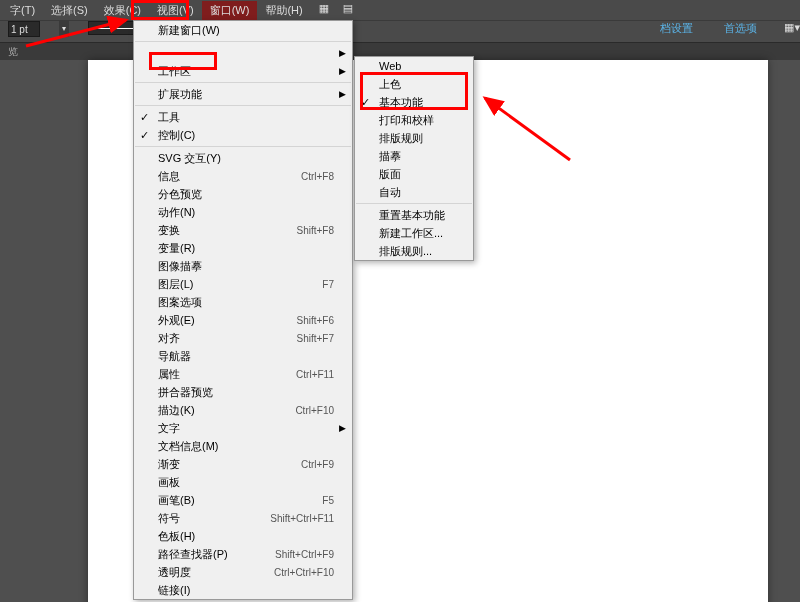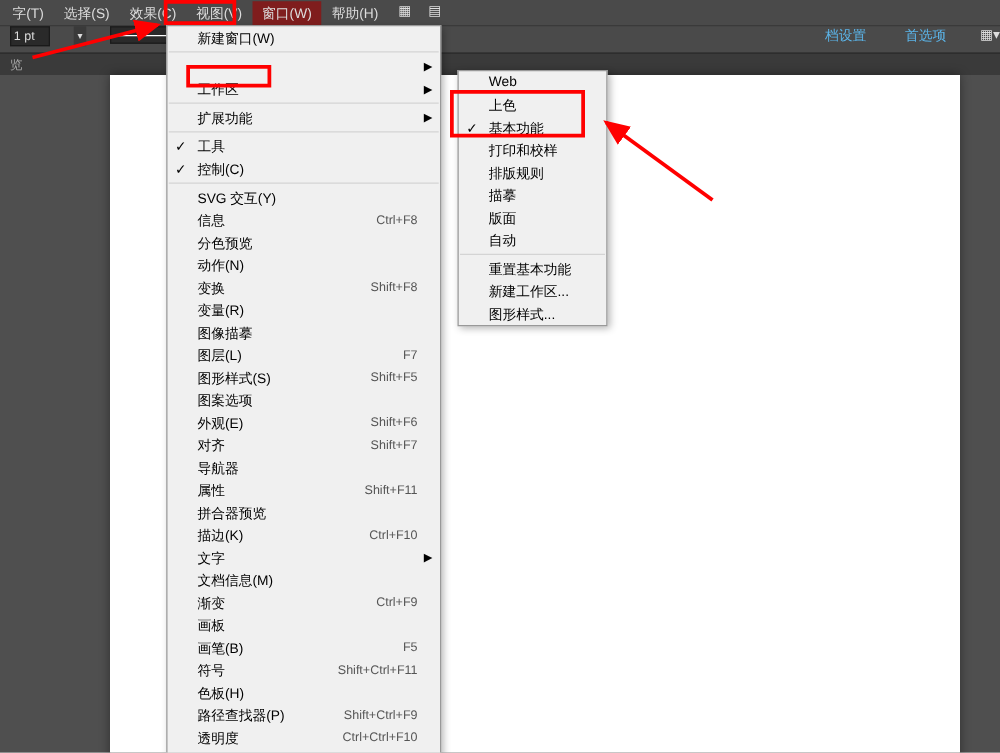--- a/index.html
+++ b/index.html
@@ -25,21 +25,21 @@
   
   .menu { position: absolute; background: #f0f0f0; border: 1px solid #999; box-shadow: 2px 2px 6px rgba(0,0,0,0.3); color: #000; min-width: 220px; }
   .menu-item { display: flex; align-items: center; height: 18px; padding: 0 18px 0 24px; position: relative; justify-content: center; }
   .menu-check { position: absolute; left: 6px; font-size: 11px; color: #000; }
   .menu-label { flex: 1; white-space: nowrap; }
   .menu-short { color: #555; font-size: 10px; margin-left: 18px; }
   .menu-arrow { position: absolute; right: 6px; font-size: 9px; color: #000; }
   .menu-sep { height: 1px; background: #d4d4d4; margin: 2px 1px; }
   
   .menu1 { top: 20px; left: 133px; }
-  .menu2 { top: 56px; left: 366px; min-width: 120px; }
+  .menu2 { top: 56px; left: 354px; min-width: 120px; }
   
   .red-box { position: absolute; border: 3px solid #ff0000; pointer-events: none; }
   .box-a { top: 0; left: 131px; width: 58px; height: 20px; }
   .box-b { top: 52px; left: 149px; width: 68px; height: 18px; }
   .box-c { top: 72px; left: 360px; width: 108px; height: 38px; }
   
   .arrow { position: absolute; pointer-events: none; }
   .arrow svg { overflow: visible; }
 </style>
 </head>
@@ -124,40 +124,36 @@
       <span class="menu-label">变量(R)</span>
     </div>
     <div class="menu-item">
       <span class="menu-label">图像描摹</span>
     </div>
     <div class="menu-item">
       <span class="menu-label">图层(L)</span>
       <span class="menu-short">F7</span>
     </div>
     <div class="menu-item">
-      <span class="menu-label">图形样式(S)</span>
-      <span class="menu-short">Shift+F5</span>
-    </div>
-    <div class="menu-item">
       <span class="menu-label">图案选项</span>
     </div>
     <div class="menu-item">
       <span class="menu-label">外观(E)</span>
       <span class="menu-short">Shift+F6</span>
     </div>
     <div class="menu-item">
       <span class="menu-label">对齐</span>
       <span class="menu-short">Shift+F7</span>
     </div>
     <div class="menu-item">
       <span class="menu-label">导航器</span>
     </div>
     <div class="menu-item">
       <span class="menu-label">属性</span>
-      <span class="menu-short">Shift+F11</span>
+      <span class="menu-short">Ctrl+F11</span>
     </div>
     <div class="menu-item">
       <span class="menu-label">拼合器预览</span>
     </div>
     <div class="menu-item">
       <span class="menu-label">描边(K)</span>
       <span class="menu-short">Ctrl+F10</span>
     </div>
     <div class="menu-item">
       <span class="menu-label">文字</span>
@@ -224,21 +220,21 @@
       <span class="menu-label">自动</span>
     </div>
     <div class="menu-sep"></div>
     <div class="menu-item">
       <span class="menu-label">重置基本功能</span>
     </div>
     <div class="menu-item">
       <span class="menu-label">新建工作区...</span>
     </div>
     <div class="menu-item">
-      <span class="menu-label">图形样式...</span>
+      <span class="menu-label">排版规则...</span>
     </div>
   </div>
 
 <div class="red-box box-a"></div>
 <div class="red-box box-b"></div>
 <div class="red-box box-c"></div>
 
 <div class="arrow" style="top:18px; left:26px;">
   <svg width="110" height="30">
       <defs>

